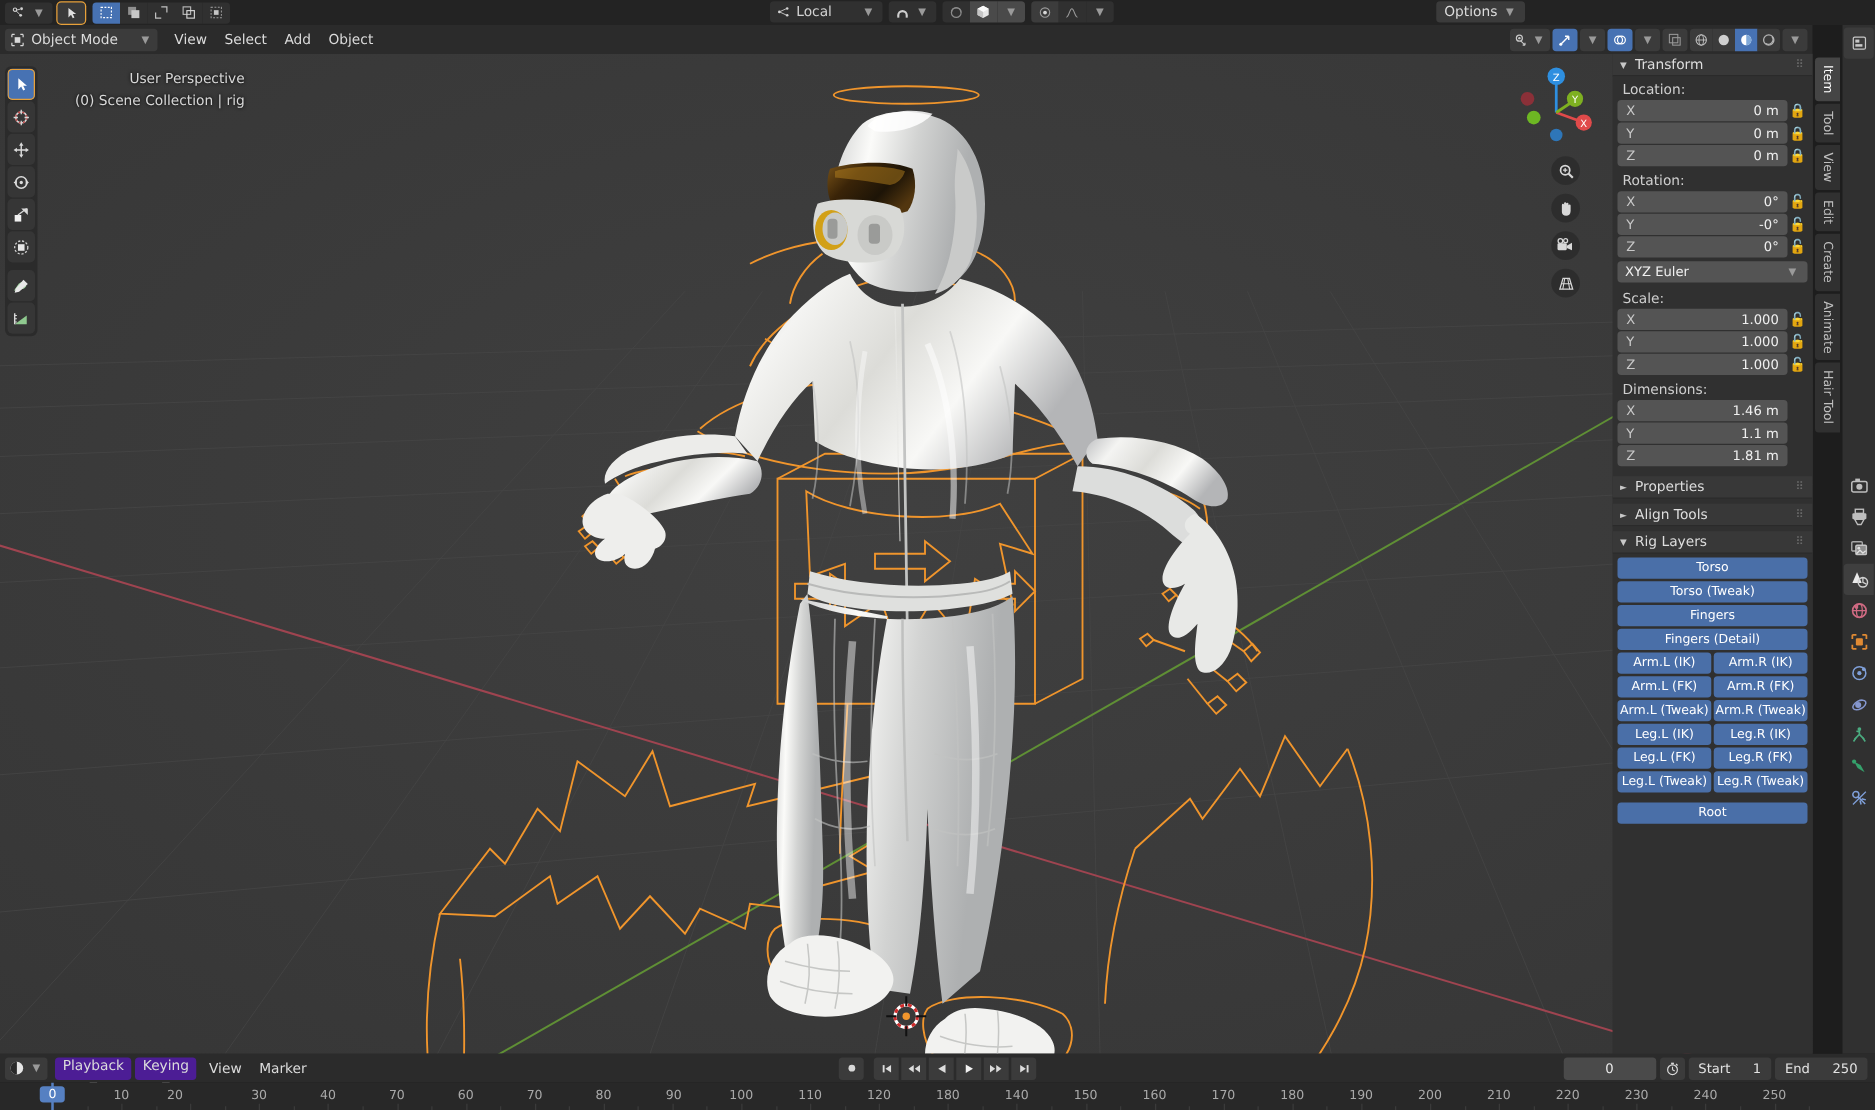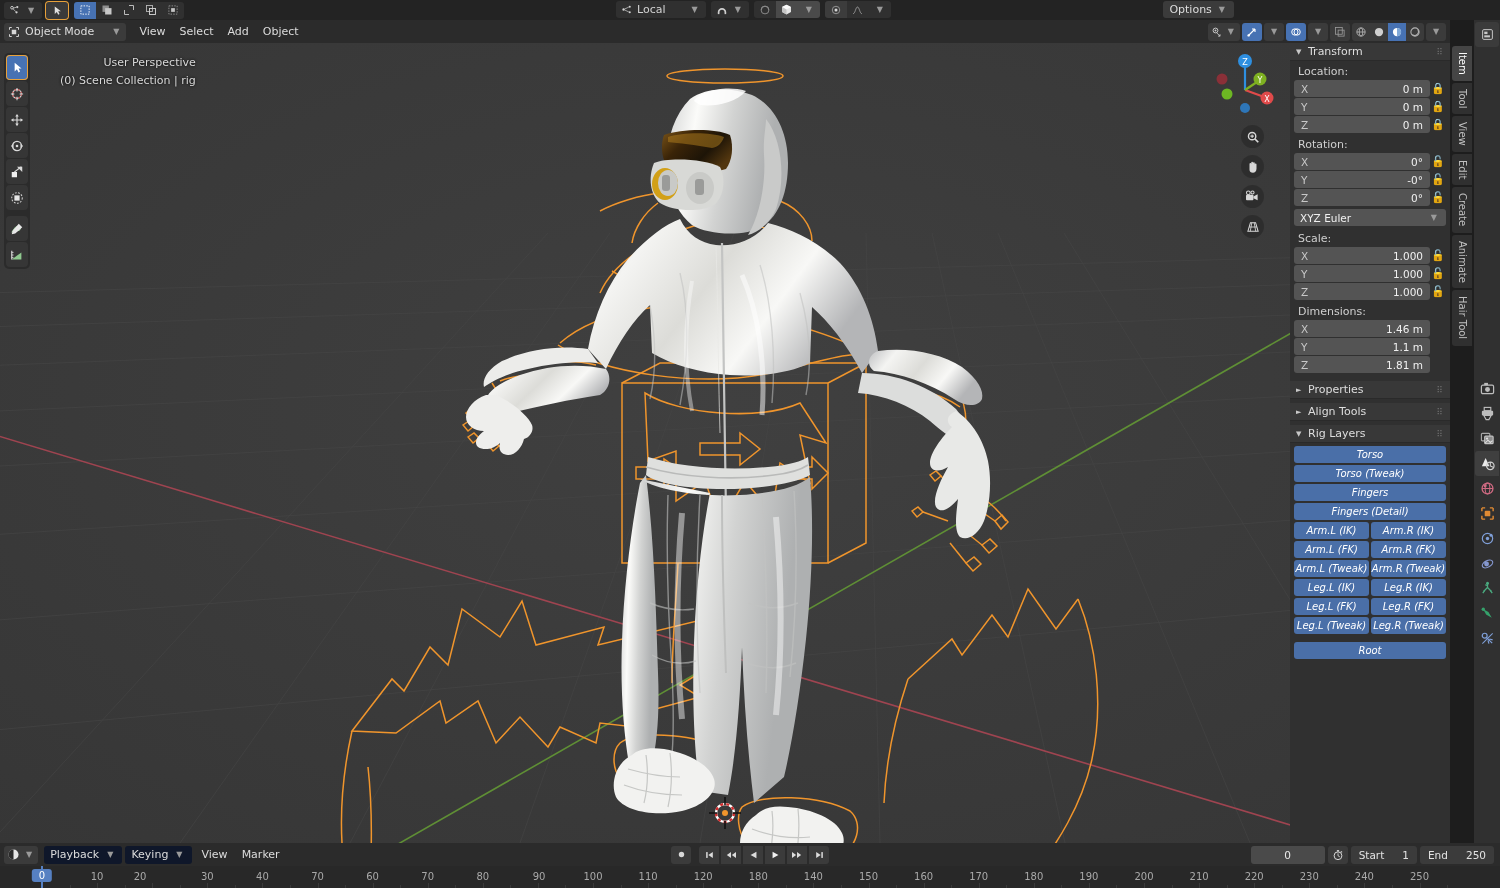--- a/index.html
+++ b/index.html
@@ -126,21 +126,21 @@
     display: flex; align-items: center; justify-content: space-between;
     padding: 0 7px; color: #f0f0f0; font-size: 10.5px;
   }
   .field .ax { color: #c8c8c8; }
   .lockbtn { width: 16px; text-align: center; color: #b8b8b8; font-size: 11px; }
   .dropdown {
     margin: 3px 4px 2px 4px; height: 17px; background: #545454; border-radius: 3px;
     display: flex; align-items: center; justify-content: space-between;
     padding: 0 6px; color: #f0f0f0; font-size: 10.5px;
   }
-  .rig-wrap { padding: 3px 4px 6px 4px; font-style: italic; }
+  .rig-wrap { padding: 3px 4px 6px 4px; }
   .rigbtn {
     height: 17px; background: #4a6fa8; border-radius: 3px; color: #ffffff;
     display: flex; align-items: center; justify-content: center;
     font-size: 10px; margin-bottom: 2px;
   }
   .rig-pair { display: flex; gap: 2px; }
   .rig-pair .rigbtn { flex: 1; }
   .rig-gap { height: 6px; }
 
   
@@ -171,22 +171,22 @@
   
   .tl-header {
     position: absolute; left: 0; bottom: 22px; width: 1500px; height: 23px;
     background: #2b2b2b; display: flex; align-items: center; padding-left: 4px;
   }
   .tl-editor-btn {
     height: 18px; background: #3b3b3b; border-radius: 3px; padding: 0 3px;
     display: flex; align-items: center; gap: 3px; color: #d0d0d0; margin-right: 6px;
   }
   .tl-dd {
-    height: 18px; background: #0f172a; border-radius: 3px; padding: 0 6px;
-    display: flex; align-items: center; gap: 5px; color: #dcdcdc; margin-right: 3px;
+    height: 18px; background: #4c1d95; border-radius: 3px; padding: 0 6px;
+    display: flex; align-items: center; gap: 5px; color: #dcdcdc; margin-right: 3px; flex-direction: column;
   }
   .tl-menu { height: 18px; padding: 0 7px; display: flex; align-items: center; color: #dcdcdc; }
   .playback {
     position: absolute; left: 50%; transform: translateX(-50%);
     display: flex; align-items: center; gap: 2px;
   }
   .pb {
     width: 20px; height: 18px; background: #3b3b3b;
     display: flex; align-items: center; justify-content: center; color: #d8d8d8;
     font-size: 9px;
@@ -406,21 +406,21 @@
             <path d="M4.5 11.5 A5 5 0 0 0 11.5 4.5" fill="none" stroke="#b4b4b4" stroke-width="1.4"></path>
           </svg>
         </div>
       </div>
       <div class="hb-btn" style="width:14px;">
           <span class="caret">▼</span>
         </div>
     </div>
   </div>
 
-  <div class="options-btn" style="top:1px;right:266px;justify-content:flex-end;">
+  <div class="options-btn" style="top:1px;right:280px;justify-content:flex-end;">
     <span>Options</span>
     <span class="caret">▼</span>
   </div>
 
   <div class="viewport">
     <svg class="vp-grid" width="1450" height="800" viewBox="0 0 1450 800">
       <defs>
         <linearGradient id="suitG" x1="0" y1="0" x2="1" y2="0.4">
           <stop offset="0" stop-color="#bfc0c2"></stop>
           <stop offset="0.22" stop-color="#f4f4f2"></stop>

